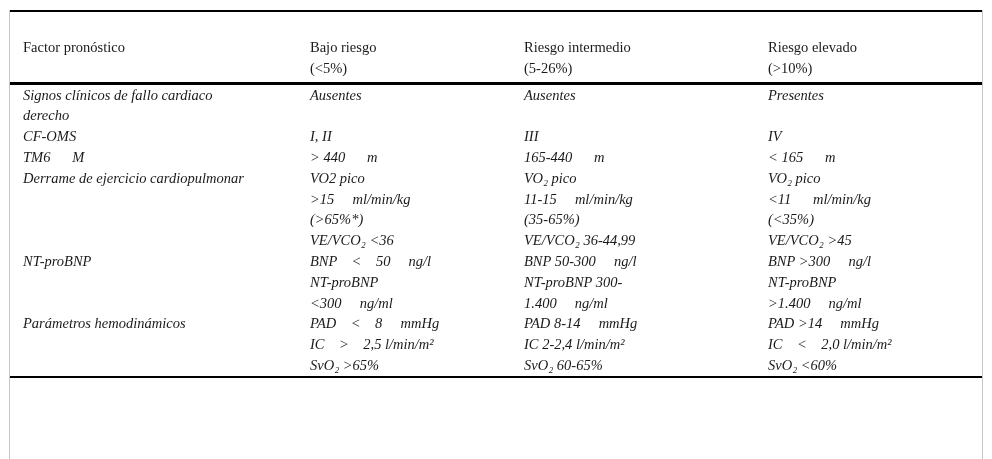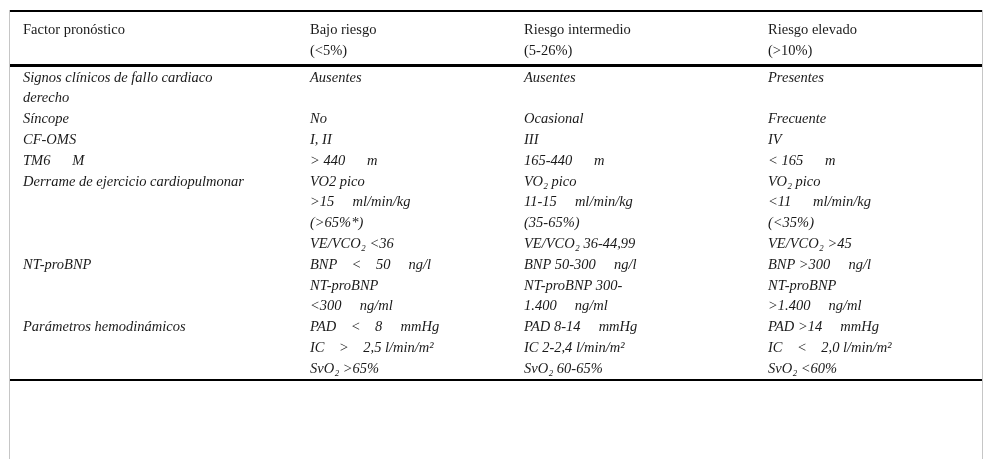--- a/index.html
+++ b/index.html
@@ -34,21 +34,21 @@
   thead tr { border-bottom: 3px solid #000000; }
   th, td {
     text-align: left;
     vertical-align: top;
     font-weight: normal;
     font-size: 14.5px;
     line-height: 20.8px;
     white-space: pre-wrap;
     padding: 0 4px 0 13px;
   }
-  th { padding-top: 7px; padding-bottom: 3px; }
+  th { padding-top: 25px; padding-bottom: 3px; }
   tbody td { padding-top: 0; padding-bottom: 0; font-style: italic; }
 </style>
 </head>
 <body>
 
 <div class="frame">
   <table class="risk-table">
     <colgroup>
       <col class="c1">
         <col class="c2">
@@ -66,26 +66,20 @@
 (&gt;10%)</th>
       </tr>
     </thead>
     <tbody>
       <tr>
         <td>Signos clínicos de fallo cardiaco
 derecho</td>
         <td>Ausentes</td>
         <td>Ausentes</td>
         <td>Presentes</td>
-      </tr>
-      <tr>
-        <td>Síncope</td>
-        <td>No</td>
-        <td>Ocasional</td>
-        <td>Frecuente</td>
       </tr>
       <tr>
         <td>CF-OMS</td>
         <td>I, II</td>
         <td>III</td>
         <td>IV</td>
       </tr>
       <tr>
         <td>TM6      M</td>
         <td>&gt; 440      m</td>

